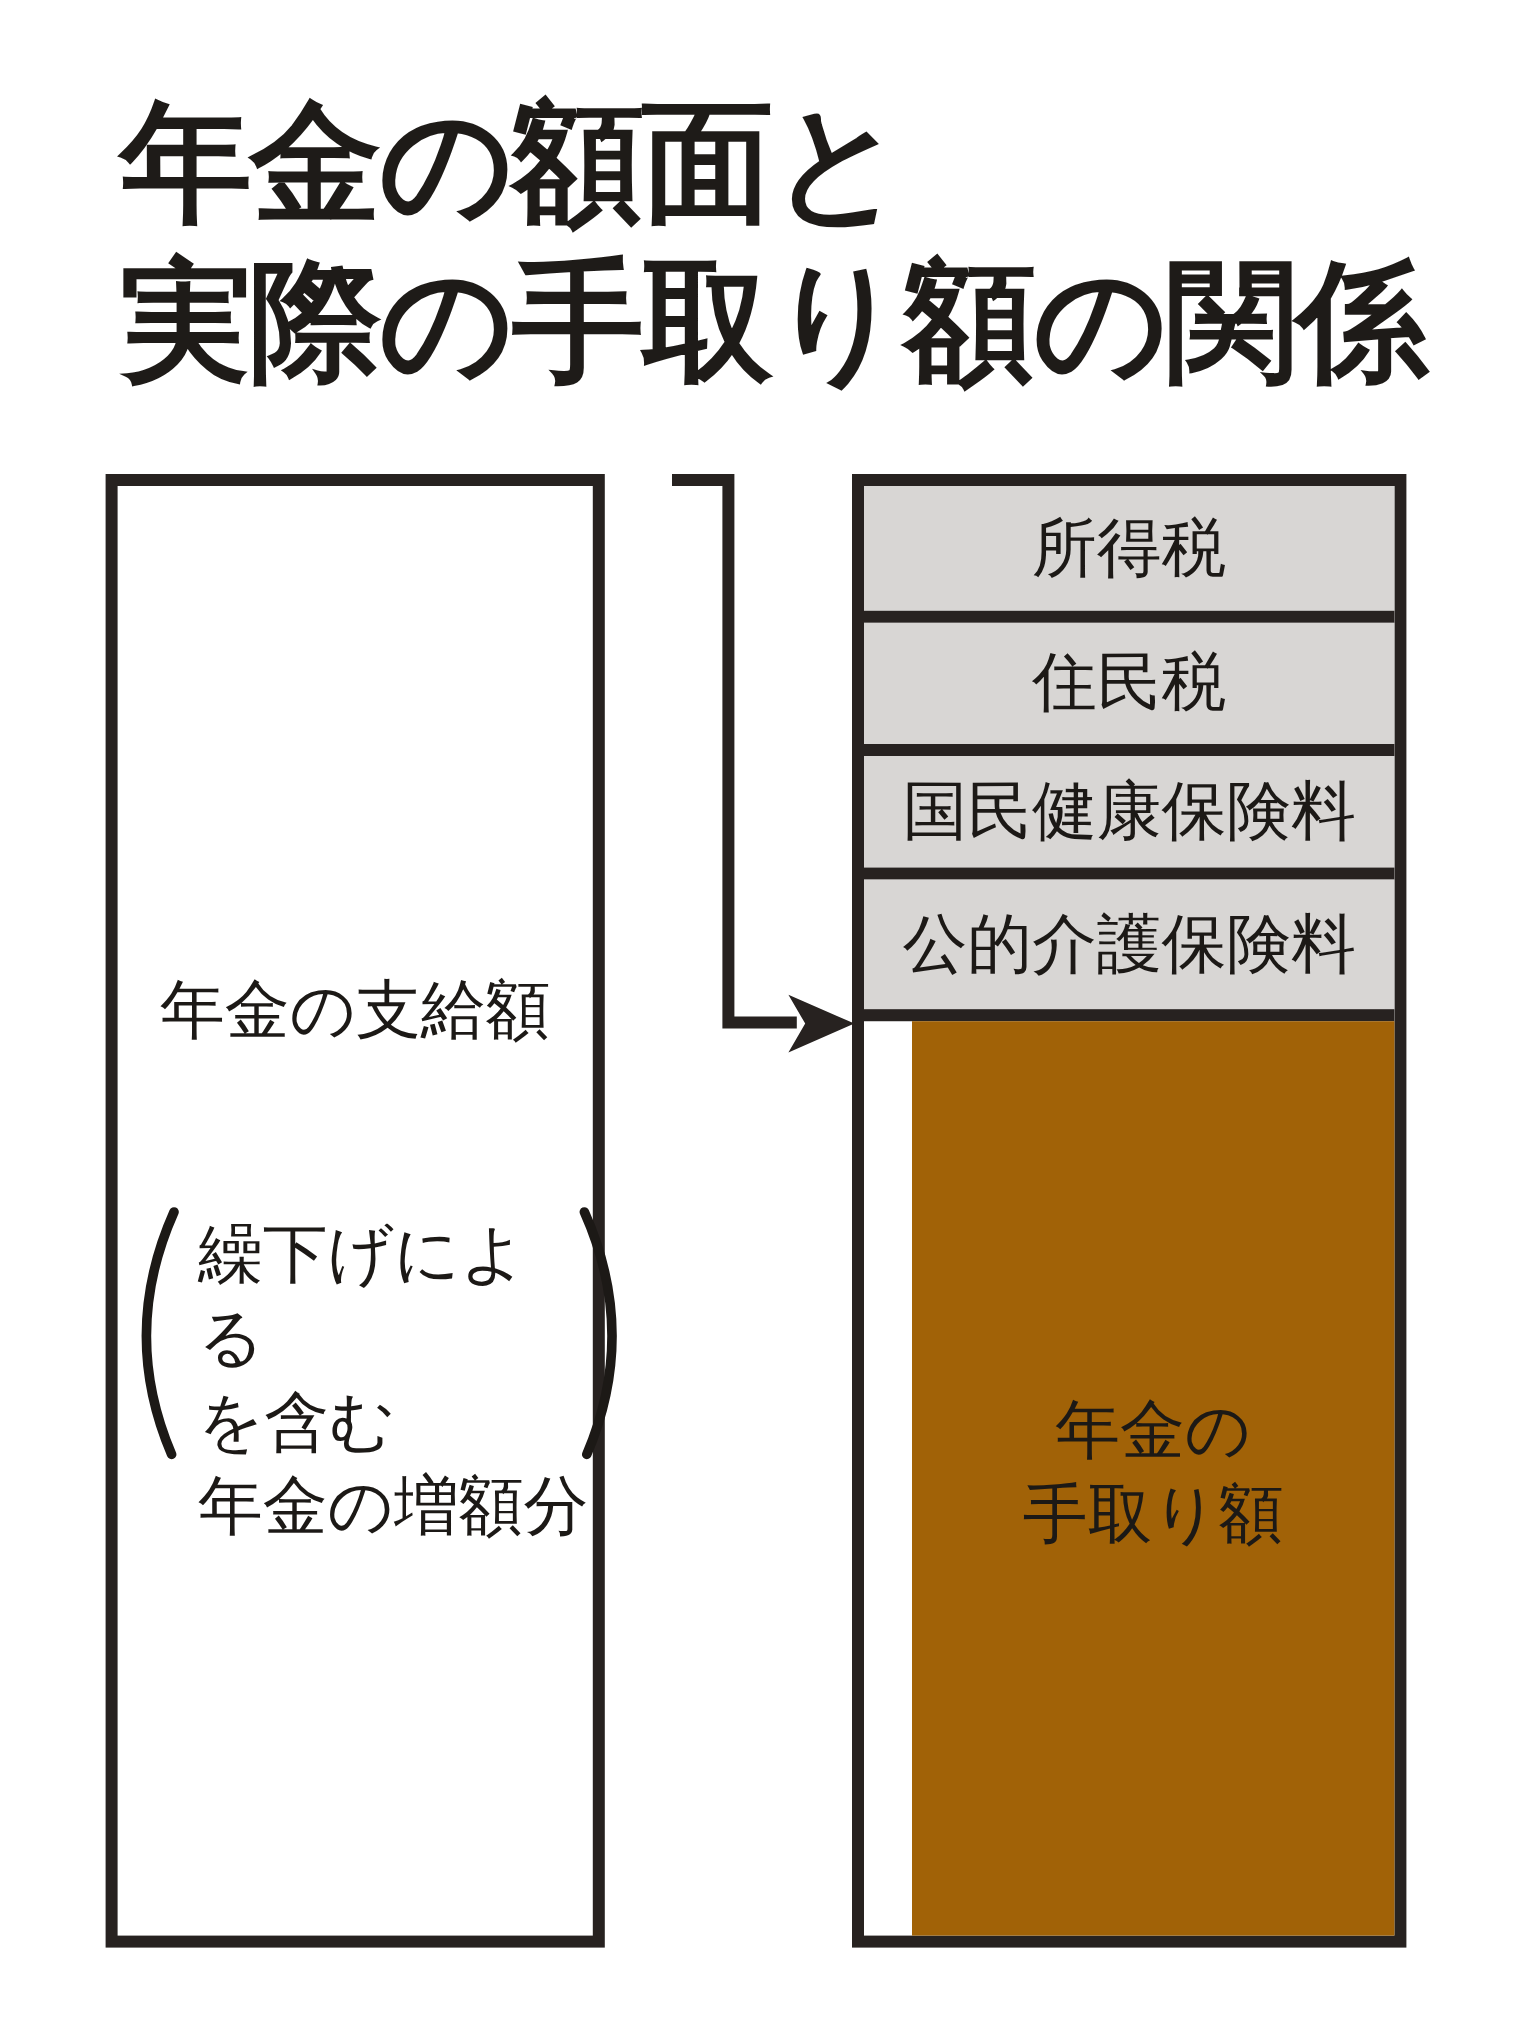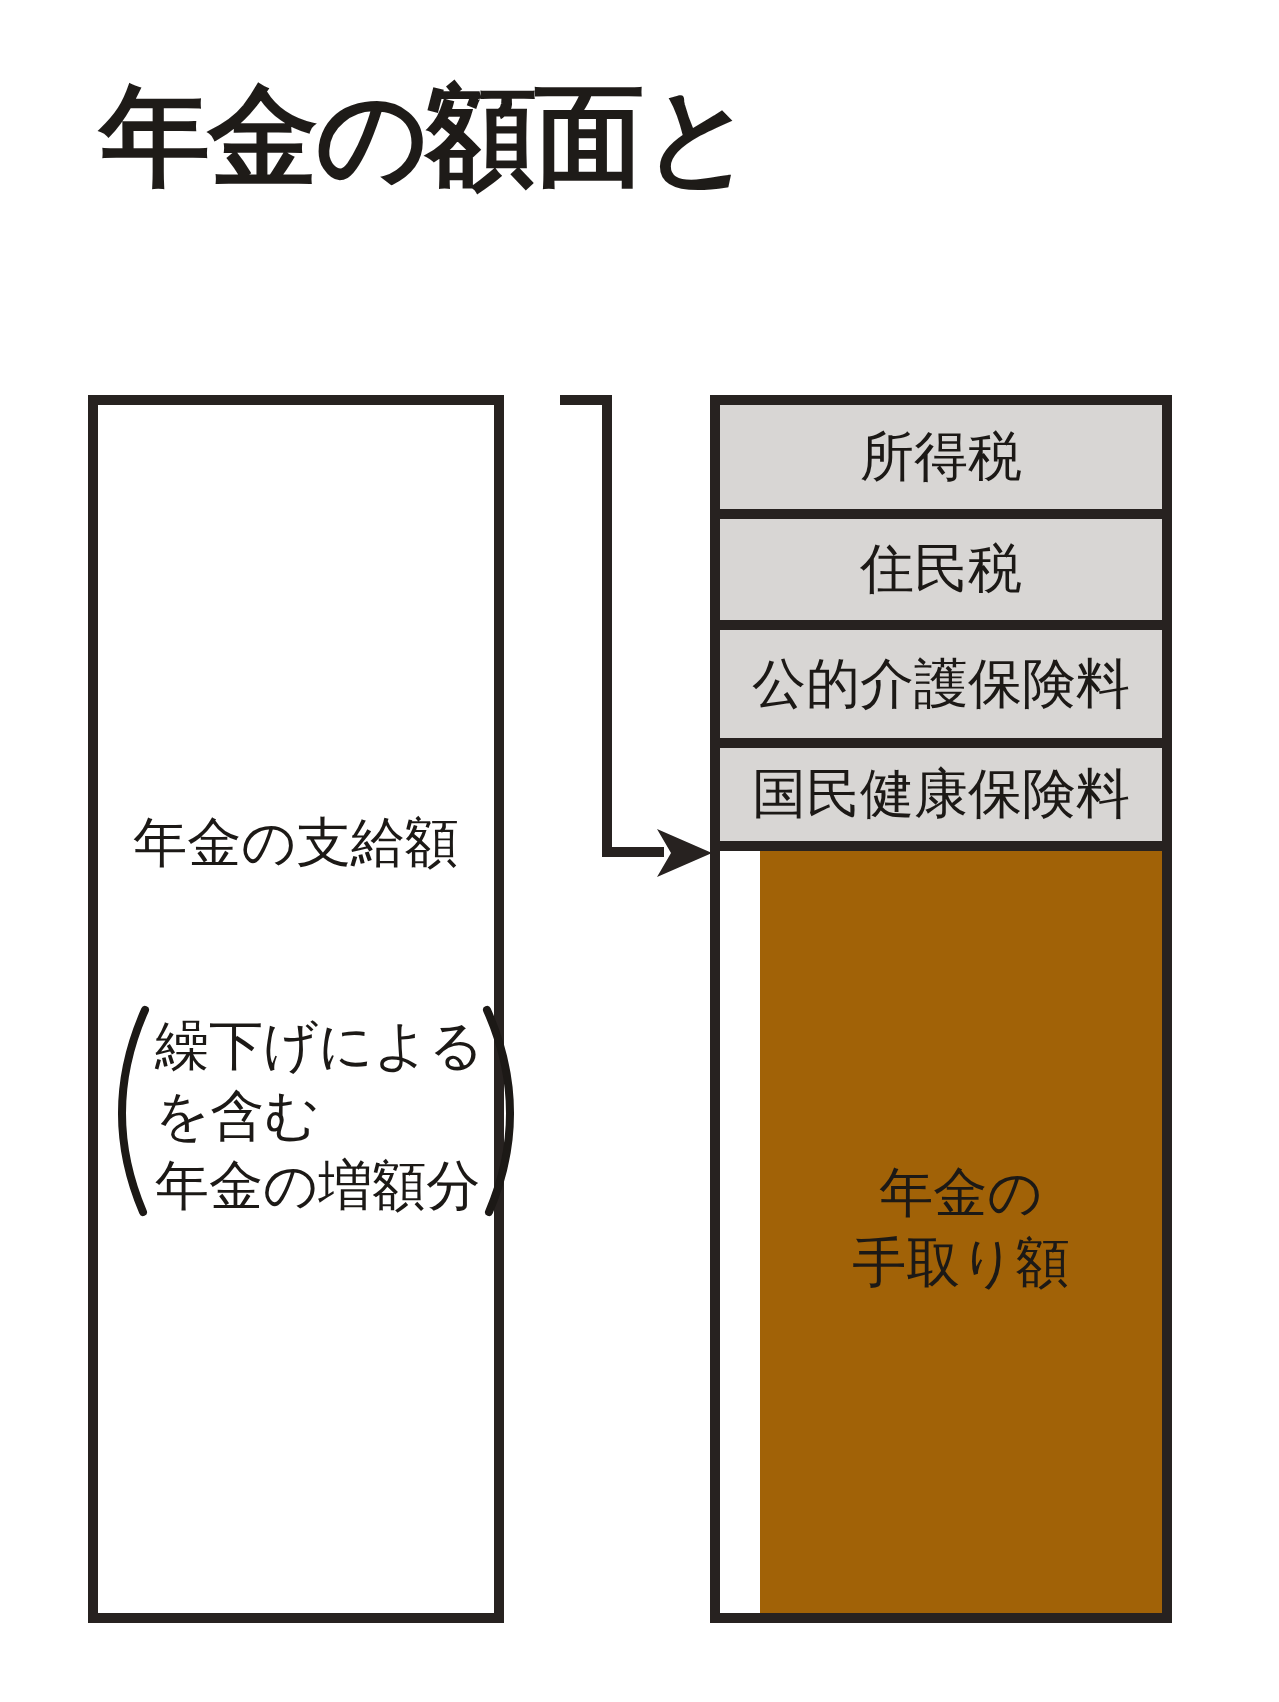--- a/index.html
+++ b/index.html
@@ -8,64 +8,65 @@
     font-family:Liberation Mono, monospace;color:#1c1916;
   }
   .title{position:absolute;left:100px;top:78px;font-size:110px;line-height:133px;
     font-weight:bold;letter-spacing:-2px;color:#1e1b18;white-space:nowrap;}
   .box{position:absolute;top:395px;height:1228px;border:10px solid #272220;
     box-sizing:border-box;background:#ffffff;}
   .left-box{left:88px;width:416px;}
   .right-box{left:710px;width:462px;display:flex;flex-direction:column;}
   .gross-label{position:absolute;left:0;top:410px;width:100%;text-align:center;
     font-size:54px;line-height:64px;}
-  .note{position:absolute;left:57px;top:610px;font-size:54px;line-height:70px;text-align:left;}
+  .note{position:absolute;left:67px;top:610px;font-size:54px;line-height:70px;text-align:left;}
   .row{box-sizing:border-box;border-bottom:10px solid #272220;display:flex;
     align-items:center;justify-content:center;font-size:54px;}
   .row.gray{background:#d8d6d4;}
   .row1{height:114px;}
   .row2{height:111px;}
   .row3{height:103px;}
   .row4{height:118px;}
   .row.net{flex:1;border-bottom:none;background:#a16207;flex-direction:column;
     line-height:70px;text-align:center;margin-left:40px;}
   .overlay{position:absolute;left:0;top:0;width:1279px;height:1702px;pointer-events:none;}
 </style>
 </head>
 <body>
 
 <div class="canvas">
 
   <div class="title">
     <div>年金の額面と</div>
+    <div>実際の手取り額の関係</div>
   </div>
 
   <div class="box left-box">
     <div class="gross-label">
       <div>年金の支給額</div>
     </div>
     <div class="note">
       <div>繰下げによる</div>
       <div>を含む</div>
       <div>年金の増額分</div>
     </div>
   </div>
 
   <div class="box right-box">
     <div class="row gray row1">
       <span>所得税</span>
     </div>
     <div class="row gray row2">
       <span>住民税</span>
     </div>
+    <div class="row gray row3">
+      <span>国民健康保険料</span>
+    </div>
     <div class="row gray row4">
       <span>公的介護保険料</span>
-    </div>
-    <div class="row gray row3">
-      <span>国民健康保険料</span>
     </div>
     <div class="row net">
       <div>年金の</div>
       <div>手取り額</div>
     </div>
   </div>
 
   <svg class="overlay" viewBox="0 0 1279 1702" xmlns="http://www.w3.org/2000/svg">
     <path d="M560,400 L607,400 L607,852 L664,852" fill="none" stroke="#272220" stroke-width="10"></path>
     <polygon points="712,853 657,829 671,853 657,877" fill="#272220"></polygon>

